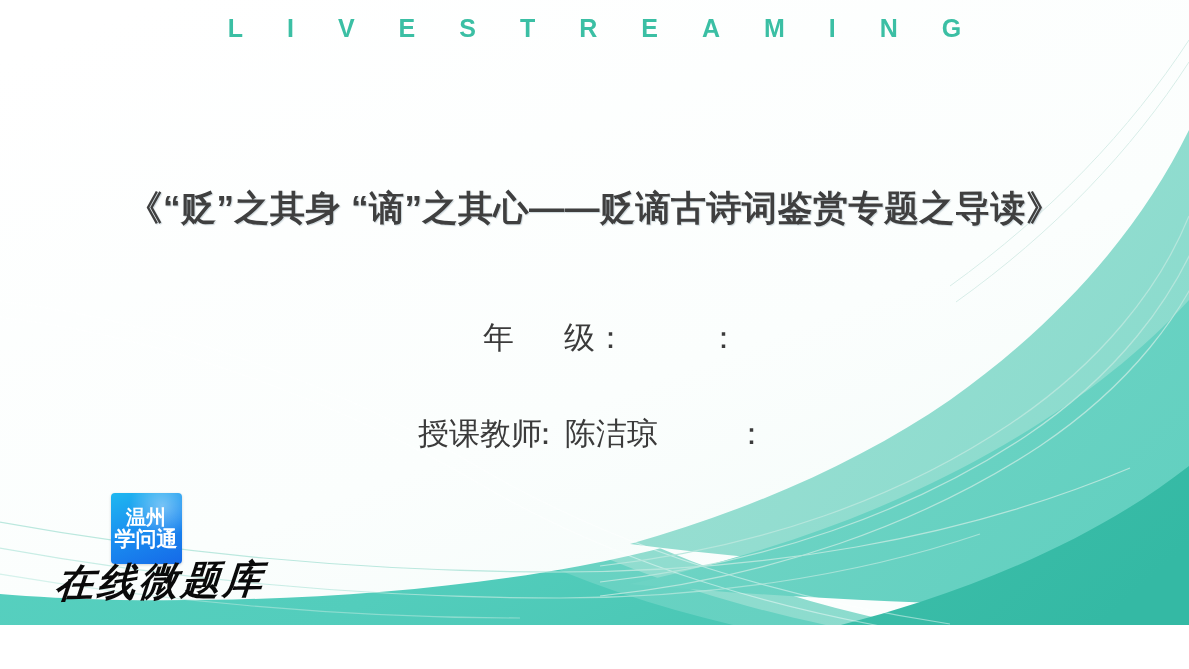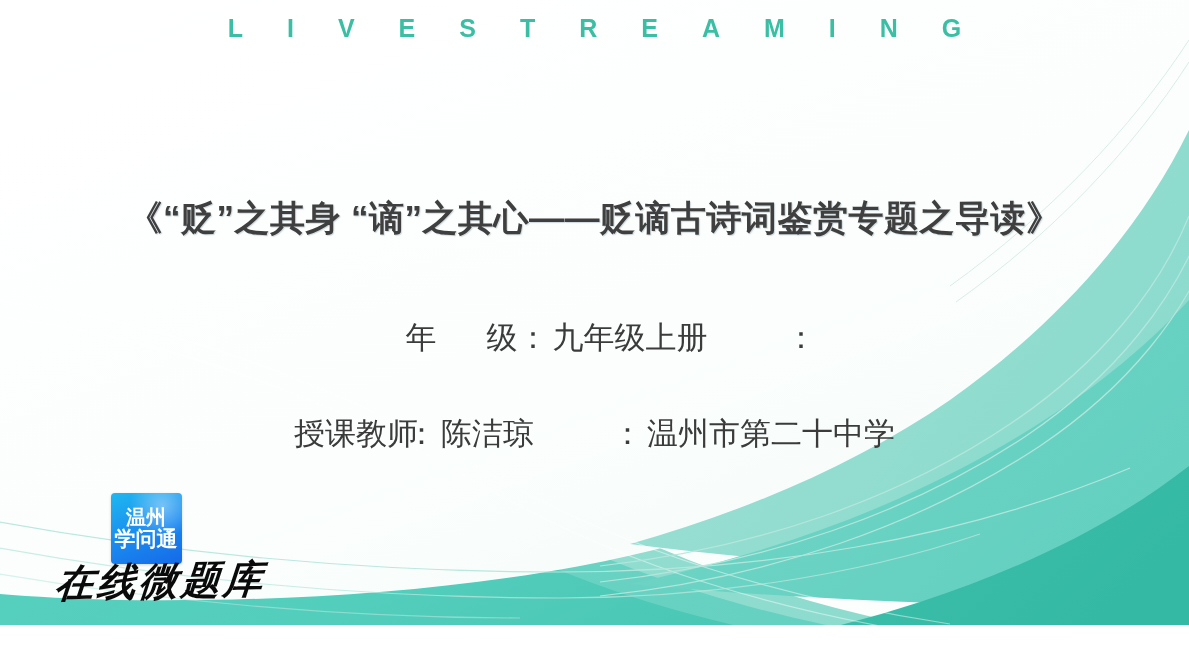--- a/index.html
+++ b/index.html
@@ -42,21 +42,21 @@
     white-space: nowrap;
     line-height: 1;
     z-index: 5;
   }
 
   
   .title {
     position: absolute;
     left: 0;
     right: 0;
-    top: 172px;
+    top: 162px;
     text-align: center;
     font-size: 35px;
     font-weight: 700;
     color: #3f3f3f;
     letter-spacing: 0.5px;
     white-space: nowrap;
     line-height: 1.3;
     text-shadow: 1px 1px 1px rgba(170,185,195,0.55);
     z-index: 5;
   }
@@ -276,42 +276,40 @@
   </svg>
 
   <div class="kicker">LIVESTREAMING</div>
 
   <h1 class="title">《“贬”之其身 “谪”之其心——贬谪古诗词鉴赏专题之导读》</h1>
 
   <div class="meta meta-row-1">
     <span class="meta-cell">
       <span class="meta-label lbl-w2">年级</span>
       <span class="meta-colon">：</span>
-      <span class="meta-value">九年级上册</span>
     </span>
 
     <span class="gap-mid"></span>
 
     <span class="meta-cell">
       <span class="meta-colon">：</span>
     </span>
   </div>
 
   <div class="meta meta-row-2">
     <span class="meta-cell">
       <span class="meta-label lbl-w4">授课教师</span>
       <span class="meta-colon">：</span>
       <span class="meta-value">陈洁琼</span>
     </span>
 
     <span class="gap-mid"></span>
 
     <span class="meta-cell">
       <span class="meta-colon">：</span>
-      <span class="meta-value">温州市第二十中学</span>
     </span>
   </div>
 
   <div class="brand">
     <div class="brand-logo">
       <span class="brand-logo-line brand-logo-top">温州</span>
       <span class="brand-logo-line brand-logo-bot">学问通</span>
     </div>
     <div class="brand-word">在线微题库</div>
   </div>

